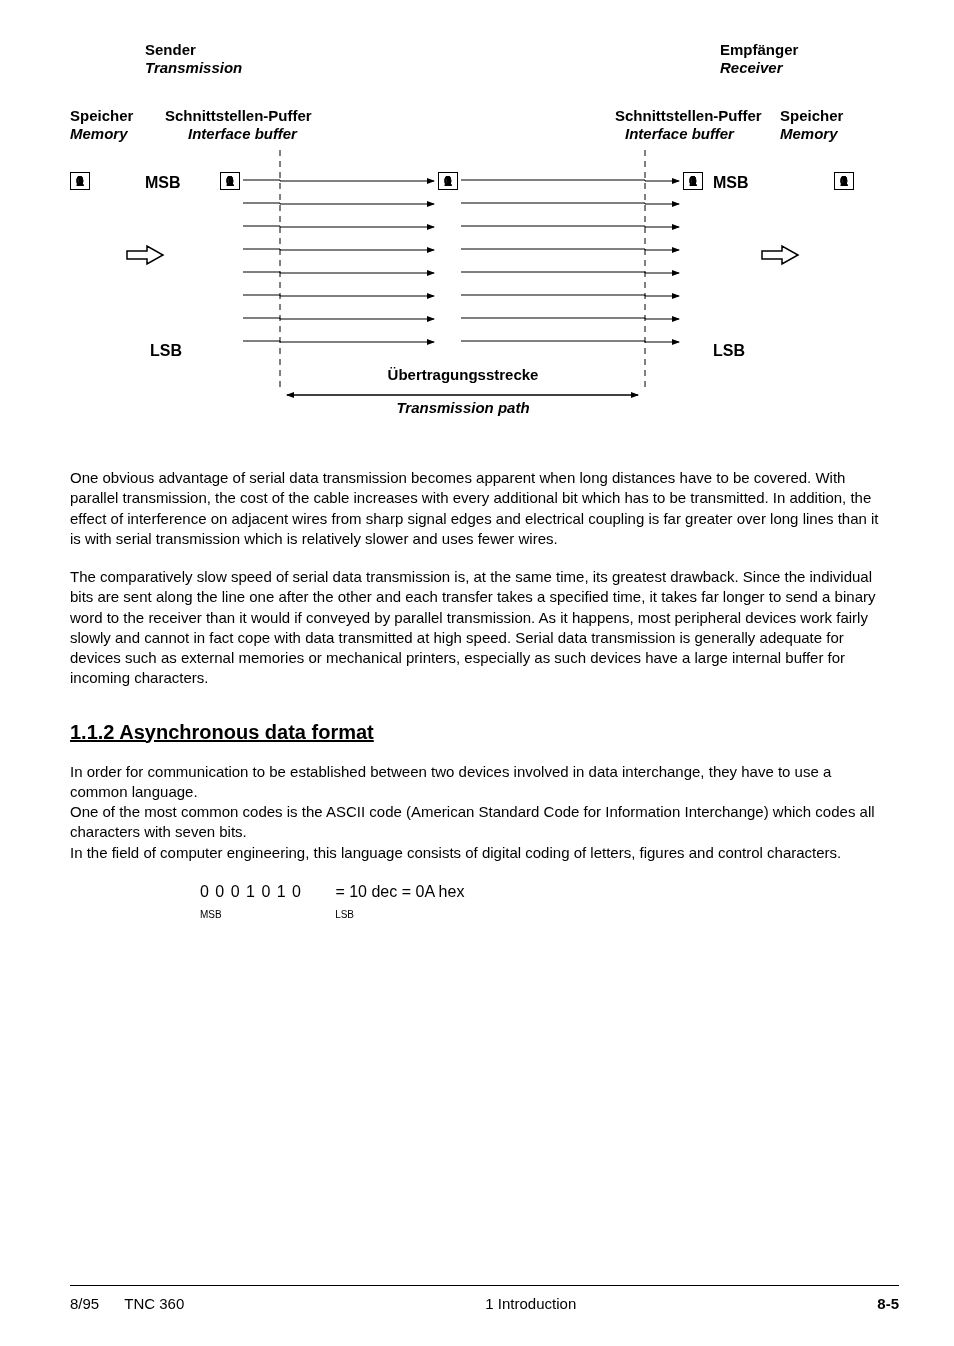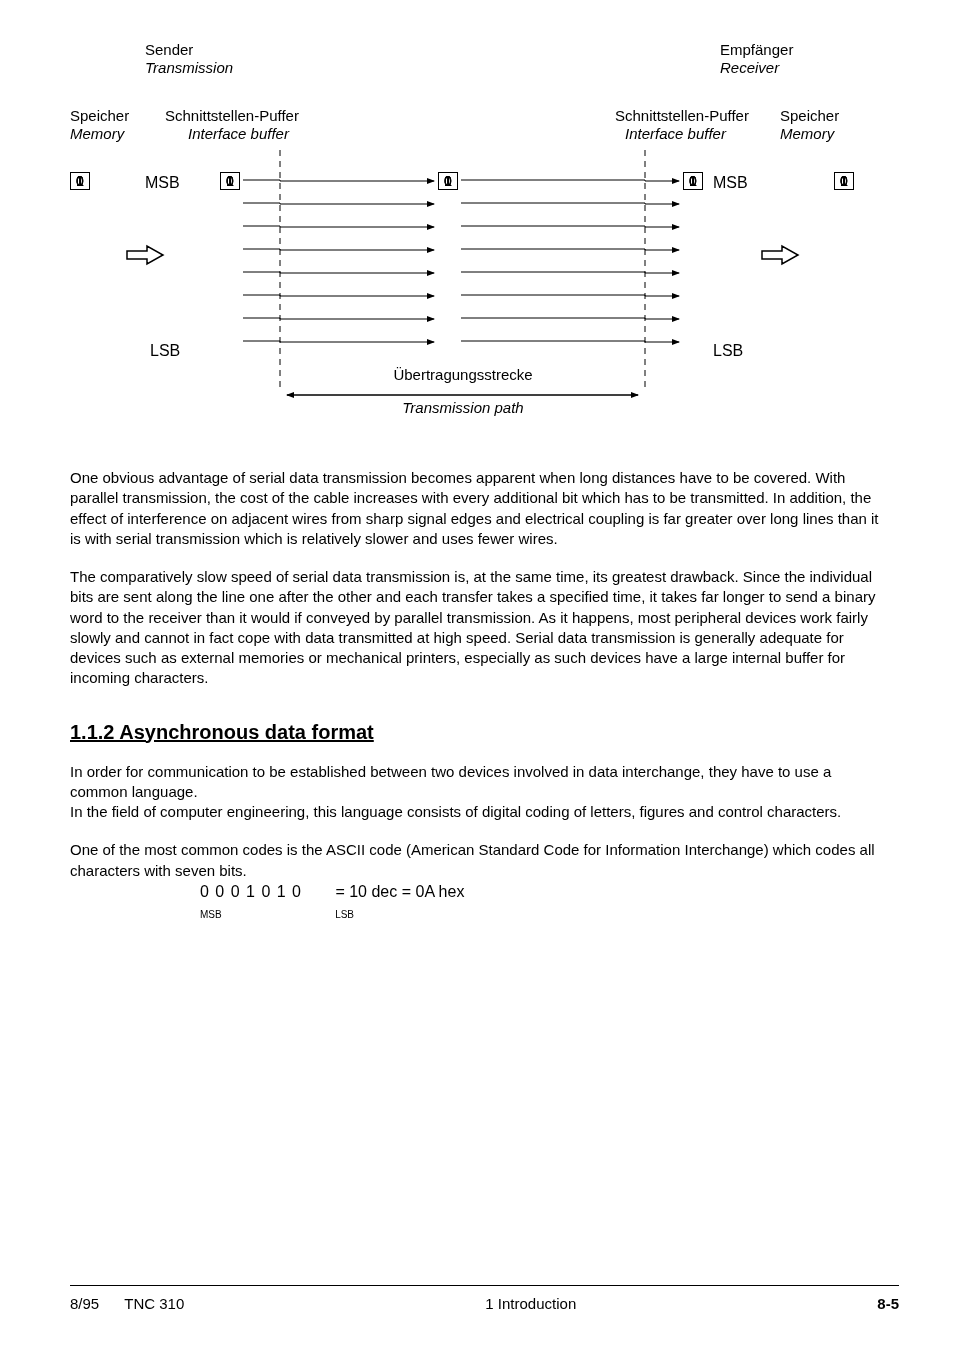--- a/index.html
+++ b/index.html
@@ -19,20 +19,21 @@
     position: relative;
   }
 
   
   .diagram {
     width: 100%;
     height: 420px;
     position: relative;
     margin-bottom: 8px;
     font-size: 15px;
+    font-weight: bold;
   }
   .diagram div { position: absolute; white-space: nowrap; }
   .diagram .it { font-style: italic; }
   .diagram .msb { font-size: 16px; }
   .diagram .cellcol { width: 22px; }
   .diagram .cell {
     border: 1px solid #000;
     width: 20px; height: 18px;
     font-size: 14px;
     display: flex; align-items: center; justify-content: center;
@@ -193,33 +194,33 @@
     <div style="left:0; top:325px; width:786px; text-align:center;">Übertragungsstrecke</div>
     <div class="it" style="left:0; top:358px; width:786px; text-align:center;">Transmission path</div>
   </div>
 
   <p class="para">One obvious advantage of serial data transmission becomes apparent when long distances have to be covered. With parallel transmission, the cost of the cable increases with every additional bit which has to be transmitted. In addition, the effect of interference on adjacent wires from sharp signal edges and electrical coupling is far greater over long lines than it is with serial transmission which is relatively slower and uses fewer wires.</p>
   <p class="para">The comparatively slow speed of serial data transmission is, at the same time, its greatest drawback. Since the individual bits are sent along the line one after the other and each transfer takes a specified time, it takes far longer to send a binary word to the receiver than it would if conveyed by parallel transmission. As it happens, most peripheral devices work fairly slowly and cannot in fact cope with data transmitted at high speed. Serial data transmission is generally adequate for devices such as external memories or mechanical printers, especially as such devices have a large internal buffer for incoming characters.</p>
 
   <h3>1.1.2  Asynchronous data format</h3>
 
   <p class="para" style="margin-bottom:0">In order for communication to be established between two devices involved in data interchange, they have to use a common language.</p>
+  <p class="para" style="margin-bottom:0">One of the most common codes is the ASCII code (American Standard Code for Information Interchange) which codes all characters with seven bits.</p>
+
   <p class="para">In the field of computer engineering, this language consists of digital coding of letters, figures and control characters.</p>
-
-  <p class="para" style="margin-bottom:0">One of the most common codes is the ASCII code (American Standard Code for Information Interchange) which codes all characters with seven bits.</p>
 
   <div class="bitline">
     <span>0  0  0  1  0  1  0</span>
     <span class="eq">=     10 dec  =  0A hex</span><br>
     <span class="sub">MSB</span>
     <span class="sub" style="margin-left:108px;">LSB</span>
   </div>
 
   <div class="footer">
     <hr>
     <div class="row">
-      <span><span>8/95</span>&nbsp;&nbsp;&nbsp;&nbsp;&nbsp;&nbsp;<span>TNC 310</span></span>
+      <span><span>8/95</span>&nbsp;&nbsp;&nbsp;&nbsp;&nbsp;&nbsp;<span>TNC 360</span></span>
       <span>1  Introduction</span>
       <span class="pageno">8-5</span>
     </div>
   </div>
 
 </div>
 
 </body></html>

